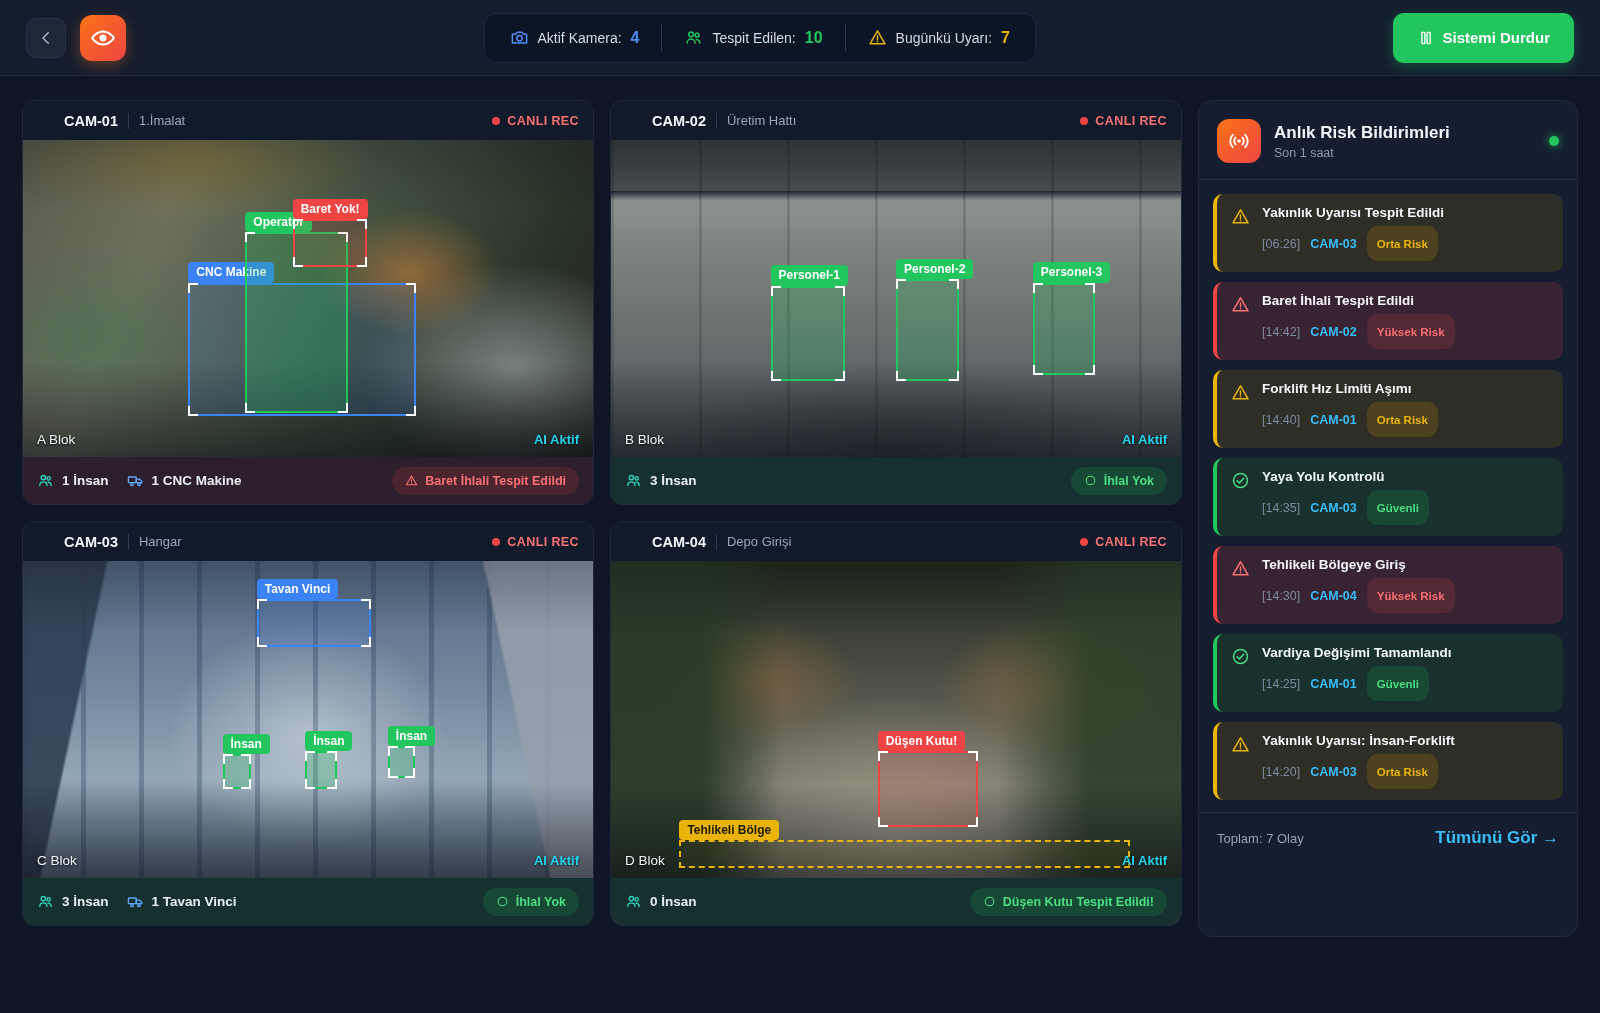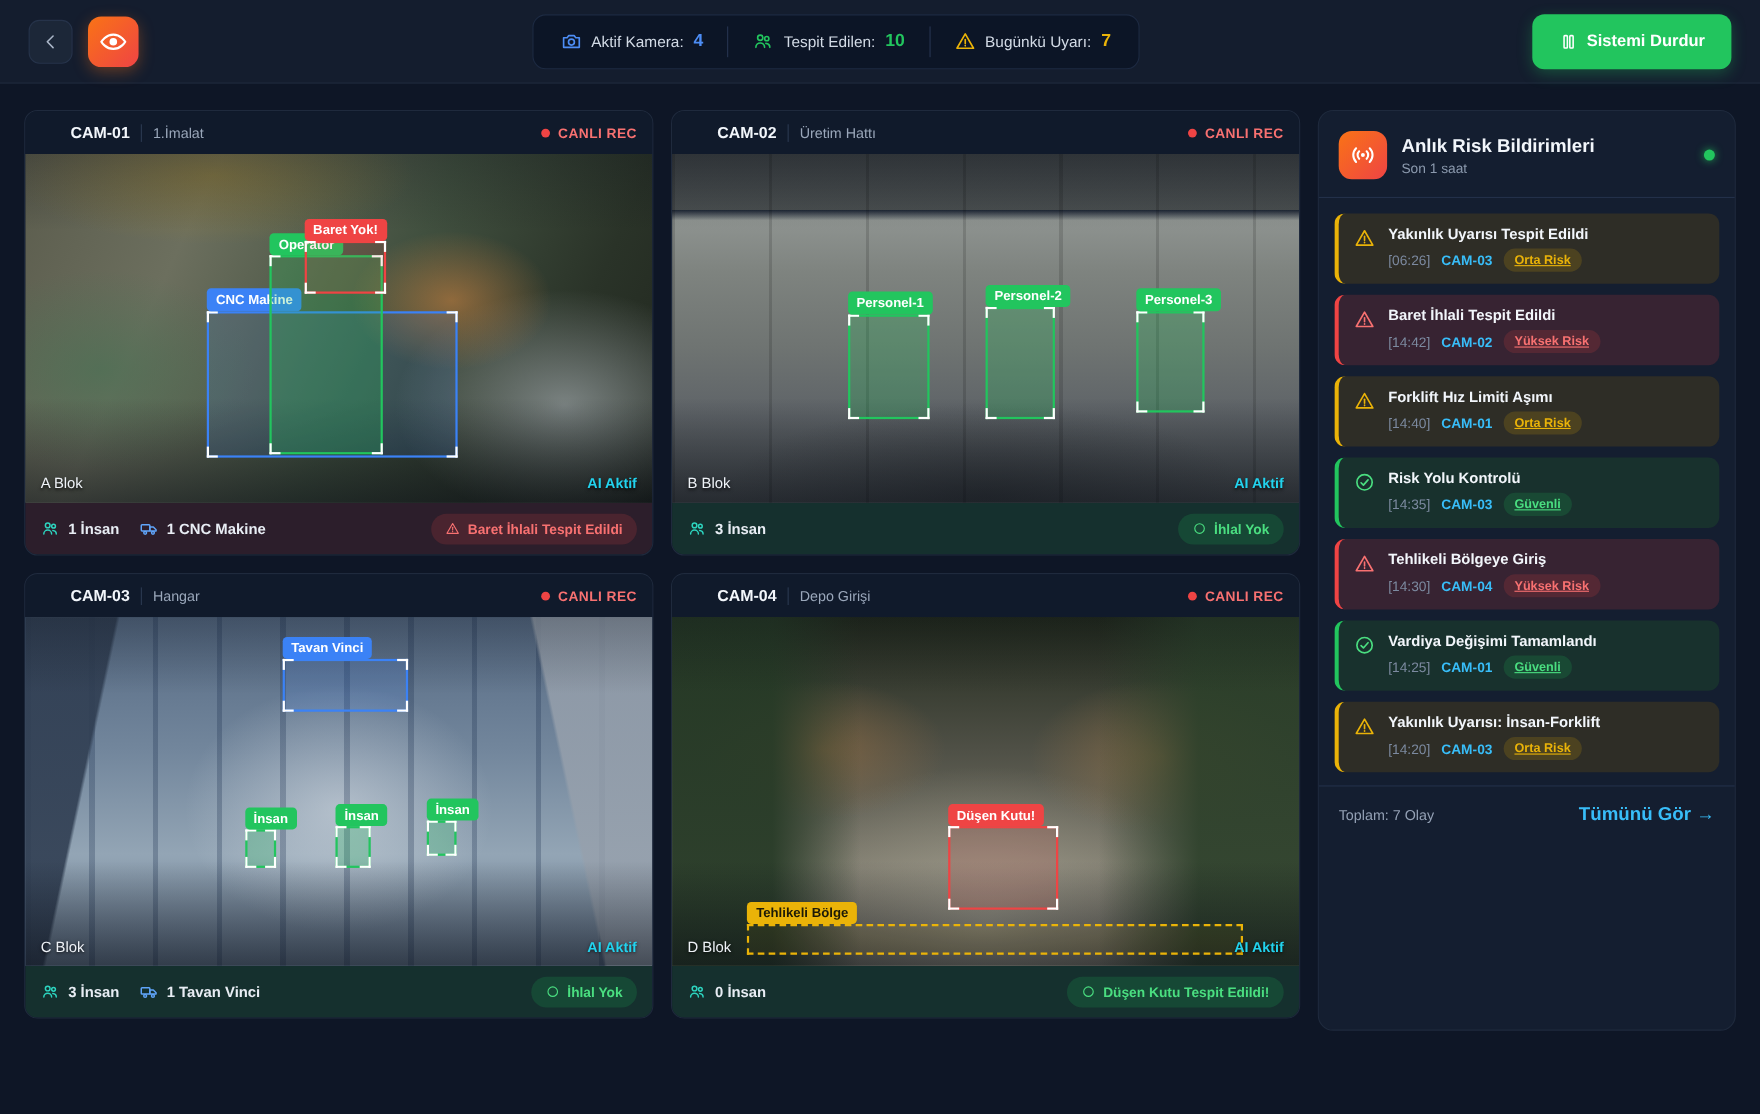--- a/index.html
+++ b/index.html
@@ -114,21 +114,21 @@
   }
   .ai-badge {
     position:absolute; right:14px; bottom:10px; z-index:3; display:flex; align-items:center; gap:5px;
     color:#22d3ee; font-size:13px; font-weight:bold; text-shadow:0 1px 3px rgba(0,0,0,.7);
   }
   .ai-badge .icon { width:12px; height:12px; }
 
   .bbox { position:absolute; z-index:2; }
   .bbox.c-green { border:2px solid #22c55e; background:rgba(34,197,94,.24); }
   .bbox.c-blue  { border:2px solid #3b82f6; background:rgba(59,130,246,.14); }
-  .bbox.c-red   { border:2px solid #ef4444; background:rgba(239,68,68,.12); }
+  .bbox.c-red   { border:2px solid #ef4444; background:rgba(239,68,68,.12);margin-left:16px; }
   .bbox.c-zone  { border:2px dashed #eab308; background:rgba(234,179,8,.06); }
   .bbox-label {
     position:absolute; left:-2px; bottom:100%; margin-bottom:2px; white-space:nowrap;
     font-size:12px; font-weight:bold; color:#fff; padding:3px 8px; border-radius:4px; line-height:1.2;
   }
   .c-green .bbox-label { background:#22c55e; }
   .c-blue  .bbox-label { background:#3b82f6; }
   .c-red   .bbox-label { background:#ef4444; }
   .c-zone  .bbox-label { background:#eab308; color:#1d1a07; }
   .cn { position:absolute; width:10px; height:10px; border:0 solid #fff; }
@@ -181,21 +181,21 @@
   .notif.tone-ok    { background:#18312d; border-left-color:#22c55e; }
   .notif .n-icon { width:19px; height:19px; margin-top:2px; flex:none; }
   .notif.tone-warn  .n-icon { color:#eab308; }
   .notif.tone-alert .n-icon { color:#f87171; }
   .notif.tone-ok    .n-icon { color:#4ade80; }
   .n-body { display:flex; flex-direction:column; gap:6px; }
   .n-title { font-size:13.5px; font-weight:bold; color:#f2f6fb; }
   .n-meta { display:flex; align-items:center; gap:10px; }
   .n-time { color:#7c8aa0; font-size:12.5px; }
   .n-cam { color:#38bdf8; font-size:12.5px; font-weight:bold; }
-  .n-badge { height:21px; display:flex; align-items:center; padding:0 10px; border-radius:11px; font-size:11.5px; font-weight:bold;text-decoration:underline; }
+  .n-badge { height:35px; display:flex; align-items:center; padding:0 10px; border-radius:11px; font-size:11.5px; font-weight:bold; }
   .n-badge.b-warn  { background:rgba(234,179,8,.16); color:#eab308; }
   .n-badge.b-alert { background:rgba(239,68,68,.16); color:#f87171; }
   .n-badge.b-ok    { background:rgba(34,197,94,.16); color:#4ade80; }
   .sb-foot {
     margin-top:12px; border-top:1px solid #233049; padding:15px 18px;
     display:flex; align-items:center; justify-content:space-between;
   }
   .sb-total { color:#94a1b5; font-size:13px; }
   .sb-viewall { color:#38bdf8; font-size:17px; font-weight:bold; text-decoration:none; cursor:pointer; }
 </style>
@@ -623,21 +623,21 @@
   </div>
 
   <div class="notif tone-ok" data-name="notification-card">
     <span class="icon n-icon" data-name="check-icon">
             <svg width="19" height="19" viewBox="0 0 24 24" fill="none" stroke="currentColor" stroke-width="1.9" stroke-linecap="round" stroke-linejoin="round">
               <circle cx="12" cy="12" r="8.8"></circle>
               <path d="m8 12.5 2.7 2.7 5.3-6"></path>
             </svg>
           </span>
     <div class="n-body">
-      <div class="n-title" data-name="notification-title">Risk Yolu Kontrolü</div>
+      <div class="n-title" data-name="notification-title">Yaya Yolu Kontrolü</div>
       <div class="n-meta">
         <span class="n-time" data-name="notification-time">[14:35]</span>
         <span class="n-cam" data-name="notification-camera">CAM-03</span>
         <span class="n-badge b-ok" data-name="risk-badge">Güvenli</span>
       </div>
     </div>
   </div>
 
   <div class="notif tone-alert" data-name="notification-card">
     <span class="icon n-icon" data-name="warning-icon">

